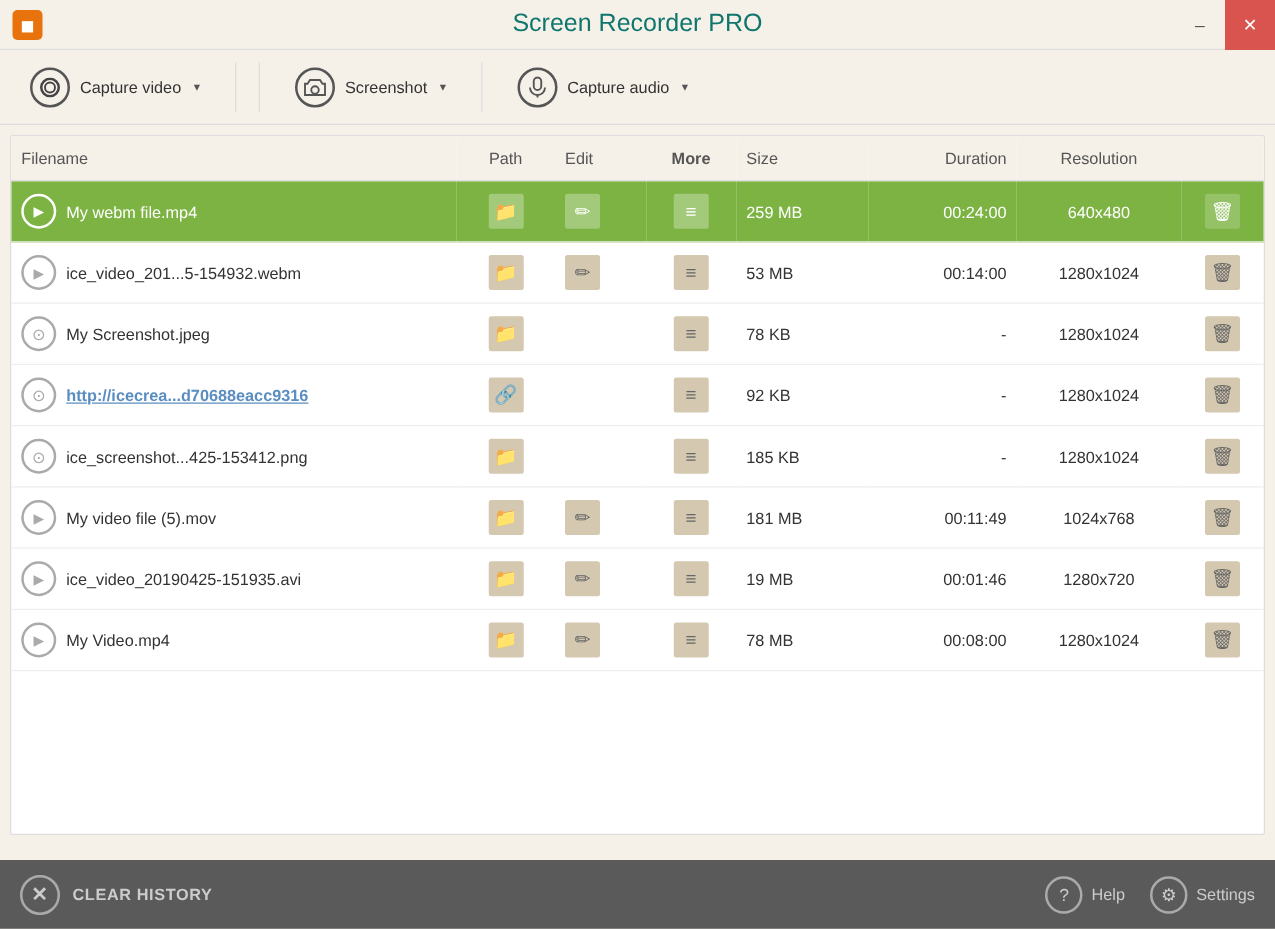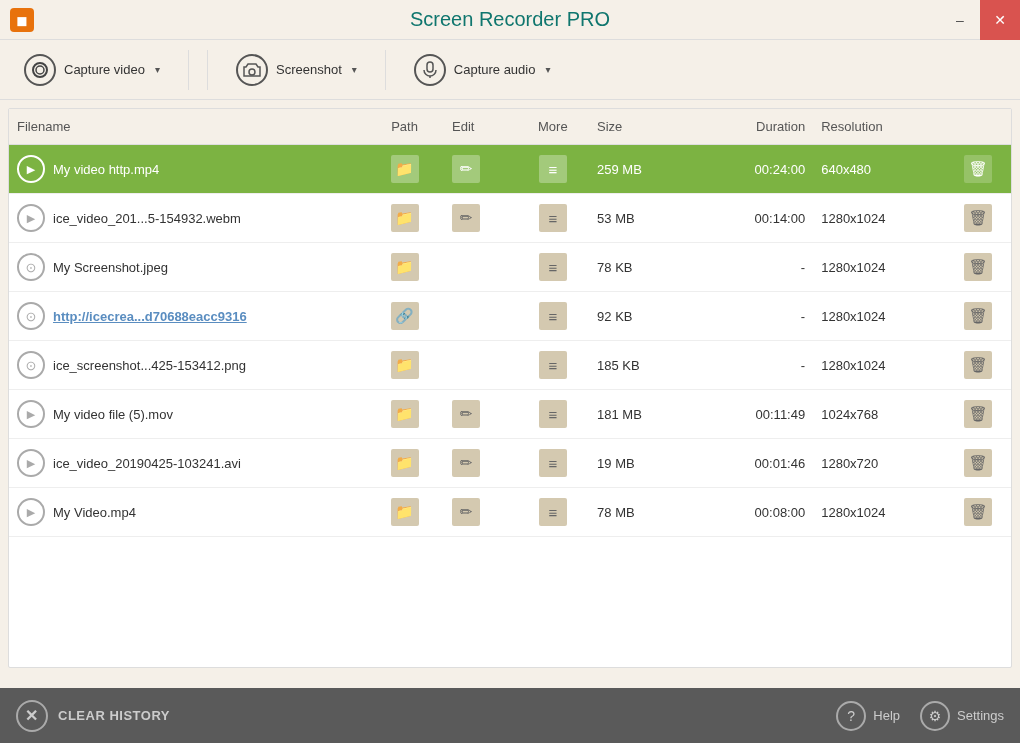--- a/index.html
+++ b/index.html
@@ -135,24 +135,24 @@
     }
     tbody tr.selected td { color: white; }
     td {
       padding: 10px 8px;
       font-size: 13px;
       color: #333;
     }
     .col-filename { width: 270px; }
     .col-path { width: 60px; text-align: center; }
     .col-edit { width: 55px; }
-    .col-more { width: 55px; text-align: center; }
+    .col-more { width: 55px; text-align: center; font-weight: bold; }
     .col-size { width: 80px; text-align: left; }
     .col-duration { width: 90px; text-align: right; }
-    .col-resolution { width: 100px; }
+    .col-resolution { width: 100px; text-align: center; }
     .col-delete { width: 50px; text-align: center; }
     .play-icon {
       width: 28px;
       height: 28px;
       border: 2px solid #aaa;
       border-radius: 50%;
       display: inline-flex;
       align-items: center;
       justify-content: center;
       font-size: 11px;
@@ -326,21 +326,21 @@
           <th class="col-duration">Duration</th>
           <th class="col-resolution">Resolution</th>
           <th class="col-delete"></th>
         </tr>
       </thead>
       <tbody id="table-body">
       <tr class="selected">
             <td class="col-filename" style="display: flex; align-items: center; gap: 8px; padding: 10px 8px;">
               <div style="display:flex;align-items:center;gap:8px;">
                 <span class="play-icon">▶</span>
-                <span>My video http.mp4</span>
+                <span>My webm file.mp4</span>
               </div>
             </td>
             <td class="col-path"><span class="icon-btn">📁</span></td>
             <td class="col-edit"><span class="icon-btn">✏</span></td>
             <td class="col-more"><span class="icon-btn">≡</span></td>
             <td class="col-size">259 MB</td>
             <td class="col-duration">00:24:00</td>
             <td class="col-resolution">640x480</td>
             <td class="col-delete"><span class="icon-btn delete-btn">🗑</span></td>
           </tr>
@@ -416,21 +416,21 @@
             <td class="col-more"><span class="icon-btn">≡</span></td>
             <td class="col-size">181 MB</td>
             <td class="col-duration">00:11:49</td>
             <td class="col-resolution">1024x768</td>
             <td class="col-delete"><span class="icon-btn delete-btn">🗑</span></td>
           </tr>
           <tr>
             <td class="col-filename" style="display: flex; align-items: center; gap: 8px; padding: 10px 8px;">
               <div style="display:flex;align-items:center;gap:8px;">
                 <span class="play-icon">▶</span>
-                <span>ice_video_20190425-103241.avi</span>
+                <span>ice_video_20190425-151935.avi</span>
               </div>
             </td>
             <td class="col-path"><span class="icon-btn">📁</span></td>
             <td class="col-edit"><span class="icon-btn">✏</span></td>
             <td class="col-more"><span class="icon-btn">≡</span></td>
             <td class="col-size">19 MB</td>
             <td class="col-duration">00:01:46</td>
             <td class="col-resolution">1280x720</td>
             <td class="col-delete"><span class="icon-btn delete-btn">🗑</span></td>
           </tr>

